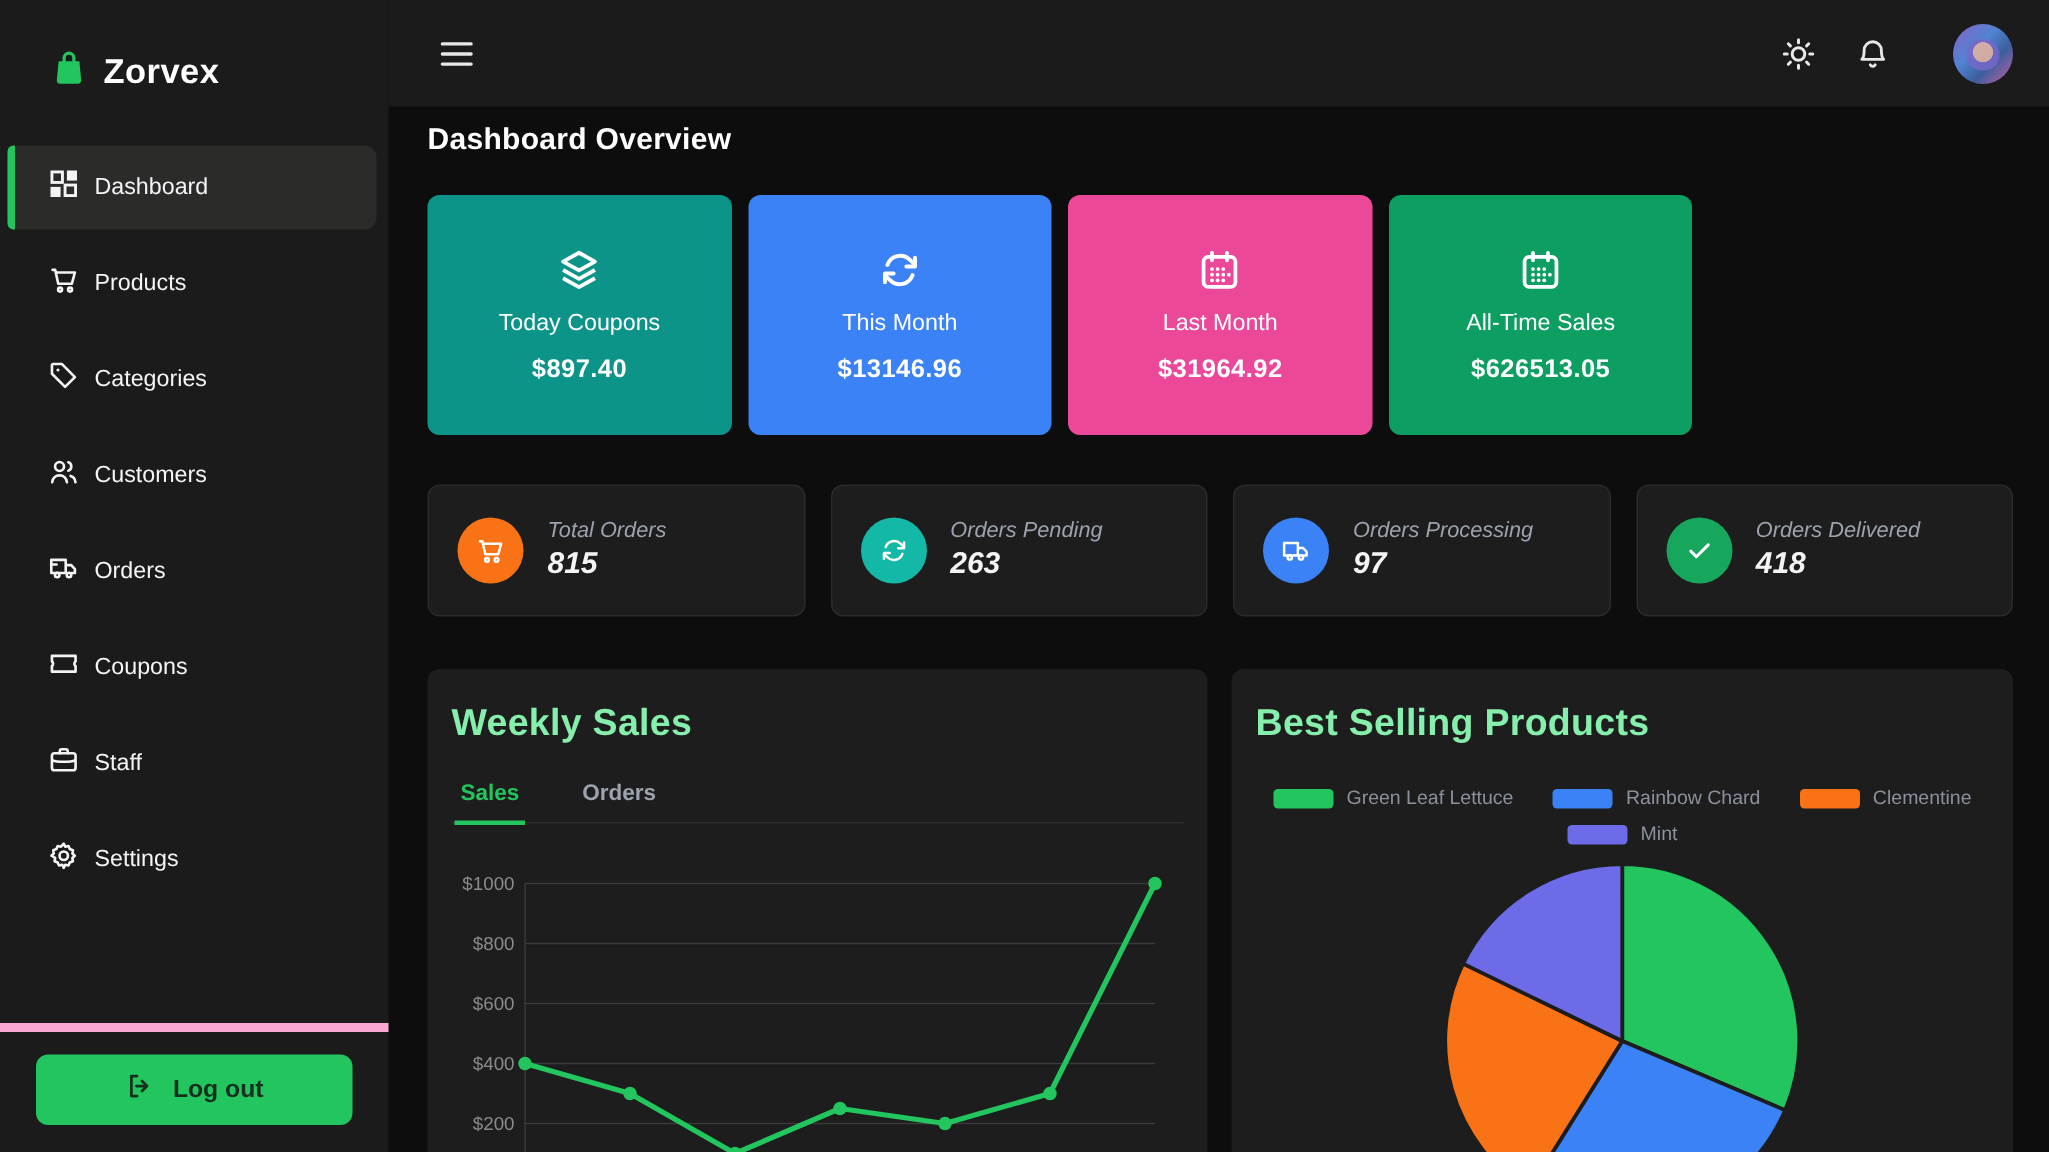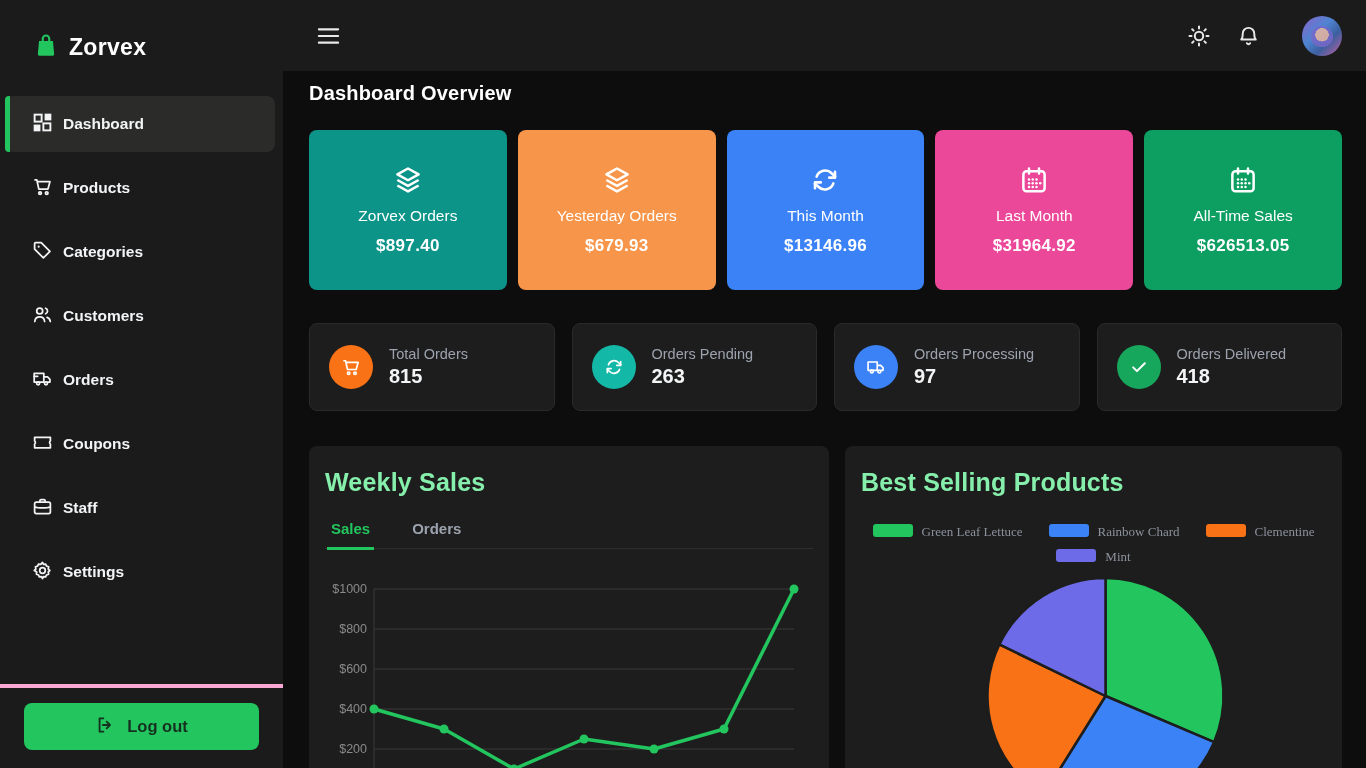--- a/index.html
+++ b/index.html
@@ -1,30 +1,30 @@
 <!DOCTYPE html>
 <html><head>
 <meta charset="utf-8">
 <style>
   * { margin:0; padding:0; box-sizing:border-box; }
   html,body { width:1366px; height:768px; overflow:hidden; }
   body { display:flex; background:#0d0d0d; font-family:"Liberation Sans", sans-serif; }
 
   
-  .sidebar { width:283px; background:#1b1b1b; display:flex; flex-direction:column; flex-shrink:0; height:768px; }
+  .sidebar { width:259px; background:#1b1b1b; display:flex; flex-direction:column; flex-shrink:0; height:768px; }
   .logo-row { display:flex; align-items:center; gap:10px; padding:32px 0 0 33px; }
   .logo-text { font-size:23px; font-weight:700; color:#ffffff; letter-spacing:.3px; }
   .nav { margin-top:34px; }
   .nav-item { position:relative; height:56px; margin:0 8px 8px 5px; display:flex; align-items:center; gap:10px;
-              padding-left:27px; border-radius:8px; color:#f3f4f6; font-weight:700; font-size:15.5px; cursor:pointer; }
+              padding-left:27px; border-radius:8px; color:#f3f4f6; font-weight:400; font-size:15.5px; cursor:pointer; }
   .nav-item svg { flex-shrink:0; }
   .nav-item.active { background:#2b2b29; }
   .nav-item.active::before { content:''; position:absolute; left:0; top:0; bottom:0; width:5px;
               background:#22c55e; border-radius:4px 0 0 4px; }
-  .sidebar-bottom { margin-top:auto; border-top:4px solid #f9a8d4; padding:15px 24px 18px; }
+  .sidebar-bottom { margin-top:auto; border-top:6px solid #f9a8d4; padding:15px 24px 18px; }
   .logout-btn { width:100%; height:47px; background:#22c55e; border:none; border-radius:8px;
               color:#16301f; font-family:"Liberation Sans", sans-serif; font-size:16.5px; font-weight:700;
               display:flex; align-items:center; justify-content:center; gap:12px; cursor:pointer; }
 
   
   .main { flex:1; display:flex; flex-direction:column; min-width:0; }
   .topbar { height:71px; background:#1b1b1b; display:flex; align-items:center; padding:0 24px 0 34px; flex-shrink:0; }
   .topbar-spacer { flex:1; }
   .topbar-right { display:flex; align-items:center; gap:26px; color:#e8e8e8; }
   .icon-btn { background:none; border:none; color:#e8e8e8; cursor:pointer; display:flex; align-items:center; }
@@ -39,38 +39,38 @@
 
   .summary-row { display:grid; grid-template-columns:repeat(5,1fr); gap:11px; margin-bottom:33px; }
   .summary-card { height:160px; border-radius:8px; display:flex; flex-direction:column; align-items:center;
                   justify-content:center; color:#ffffff; text-align:center; }
   .summary-card .s-icon { margin-bottom:11px; height:32px; display:flex; align-items:center; }
   .summary-label { font-size:15.5px; margin-bottom:11px; }
   .summary-value { font-size:17px; font-weight:700; letter-spacing:.3px; }
 
   .status-row { display:grid; grid-template-columns:repeat(4,1fr); gap:17px; margin-bottom:35px; }
   .status-card { height:88px; background:#1d1d1d; border:1px solid #2a2a2a; border-radius:8px;
-                 display:flex; align-items:center; padding:0 19px; gap:16px; }
+                 display:flex; align-items:center; padding:0 19px; gap:16px;font-style:italic; }
   .status-icon { width:44px; height:44px; border-radius:50%; display:flex; align-items:center; justify-content:center;
                  color:#fff; flex-shrink:0; }
   .status-label { color:#9ca3af; font-size:14.5px; margin-bottom:3px; }
   .status-value { color:#f3f4f6; font-size:20px; font-weight:700; }
 
   .charts-row { display:grid; grid-template-columns:520px 1fr; gap:16px; }
   .chart-card { background:#1d1d1d; border-radius:8px; padding:22px 16px; height:380px; overflow:hidden; }
   .chart-title { color:#86efac; font-size:25px; font-weight:700; letter-spacing:.2px; }
 
   .tabs { display:flex; gap:34px; border-bottom:1px solid #2e2e2e; margin-top:23px; padding:0 2px; }
   .tab { padding:0 4px 10px; font-size:15px; font-weight:700; color:#9ca3af; cursor:pointer;
          border-bottom:3px solid transparent; margin-bottom:-2px; background:none; font-family:inherit; border-top:none; border-left:none; border-right:none; }
   .tab.active { color:#22c55e; border-bottom-color:#22c55e; }
 
   .legend { display:flex; flex-wrap:wrap; justify-content:center; column-gap:26px; row-gap:9px;
             max-width:470px; margin:27px auto 0; }
-  .legend-item { display:flex; align-items:flex-start; gap:9px;font-family:Liberation Serif, serif; }
+  .legend-item { display:flex; align-items:flex-end; gap:9px; }
   .legend-swatch { width:40px; height:13px; border-radius:3px; }
   .legend-label { color:#8b919c; font-size:13px; }
 
   #weekly-line-svg { display:block; margin-top:28px; }
   #pie-svg { display:block; margin-top:5px; }
 </style>
 </head>
 <body>
 
 <aside class="sidebar">
@@ -207,33 +207,22 @@
 
     <div class="summary-row">
       <div class="summary-card" style="background: rgb(13, 148, 136);">
         <span class="s-icon">
           <svg width="30" height="30" viewBox="0 0 24 24" stroke="#fff" fill="none" stroke-width="2" stroke-linejoin="round">
               <path d="M12 2.8l8.5 4.7L12 12.2 3.5 7.5 12 2.8z"></path>
               <path d="M3.5 12l8.5 4.7L20.5 12"></path>
               <path d="M3.5 16.4l8.5 4.7 8.5-4.7"></path>
             </svg>
         </span>
-        <div class="summary-label">Zorvex Orders</div>
+        <div class="summary-label">Today Coupons</div>
         <div class="summary-value">$897.40</div>
-      </div>
-      <div class="summary-card" style="background: rgb(247, 150, 74);">
-        <span class="s-icon">
-          <svg width="30" height="30" viewBox="0 0 24 24" stroke="#fff" fill="none" stroke-width="2" stroke-linejoin="round">
-              <path d="M12 2.8l8.5 4.7L12 12.2 3.5 7.5 12 2.8z"></path>
-              <path d="M3.5 12l8.5 4.7L20.5 12"></path>
-              <path d="M3.5 16.4l8.5 4.7 8.5-4.7"></path>
-            </svg>
-        </span>
-        <div class="summary-label">Yesterday Orders</div>
-        <div class="summary-value">$679.93</div>
       </div>
       <div class="summary-card" style="background: #3b82f6;">
         <span class="s-icon">
           <svg width="30" height="30" viewBox="0 0 24 24" stroke="#fff" fill="none" stroke-width="2.1" stroke-linecap="round" stroke-linejoin="round">
               <path d="M20 5.5v4.6h-4.6"></path>
               <path d="M4 18.5v-4.6h4.6"></path>
               <path d="M5.3 9.3a7.2 7.2 0 0 1 12-2.7L20 9.1M4 14.9l2.7 2.5a7.2 7.2 0 0 0 12-2.7"></path>
             </svg>
         </span>
         <div class="summary-label">This Month</div>

